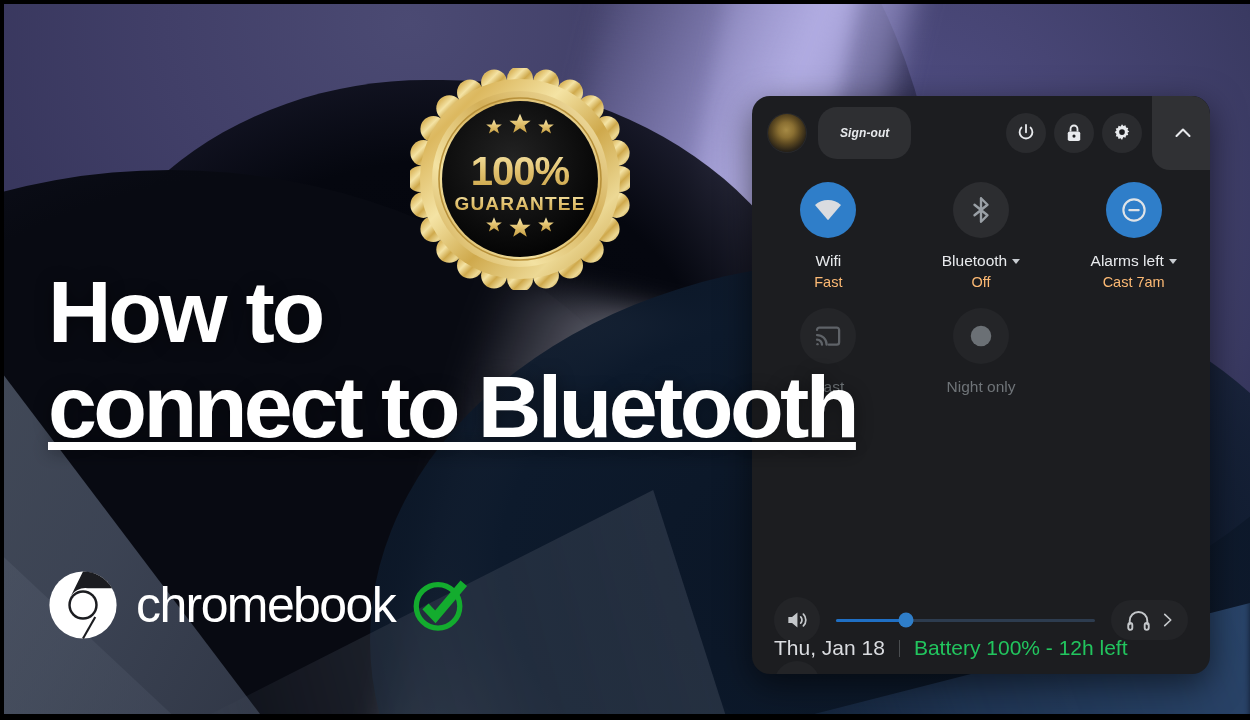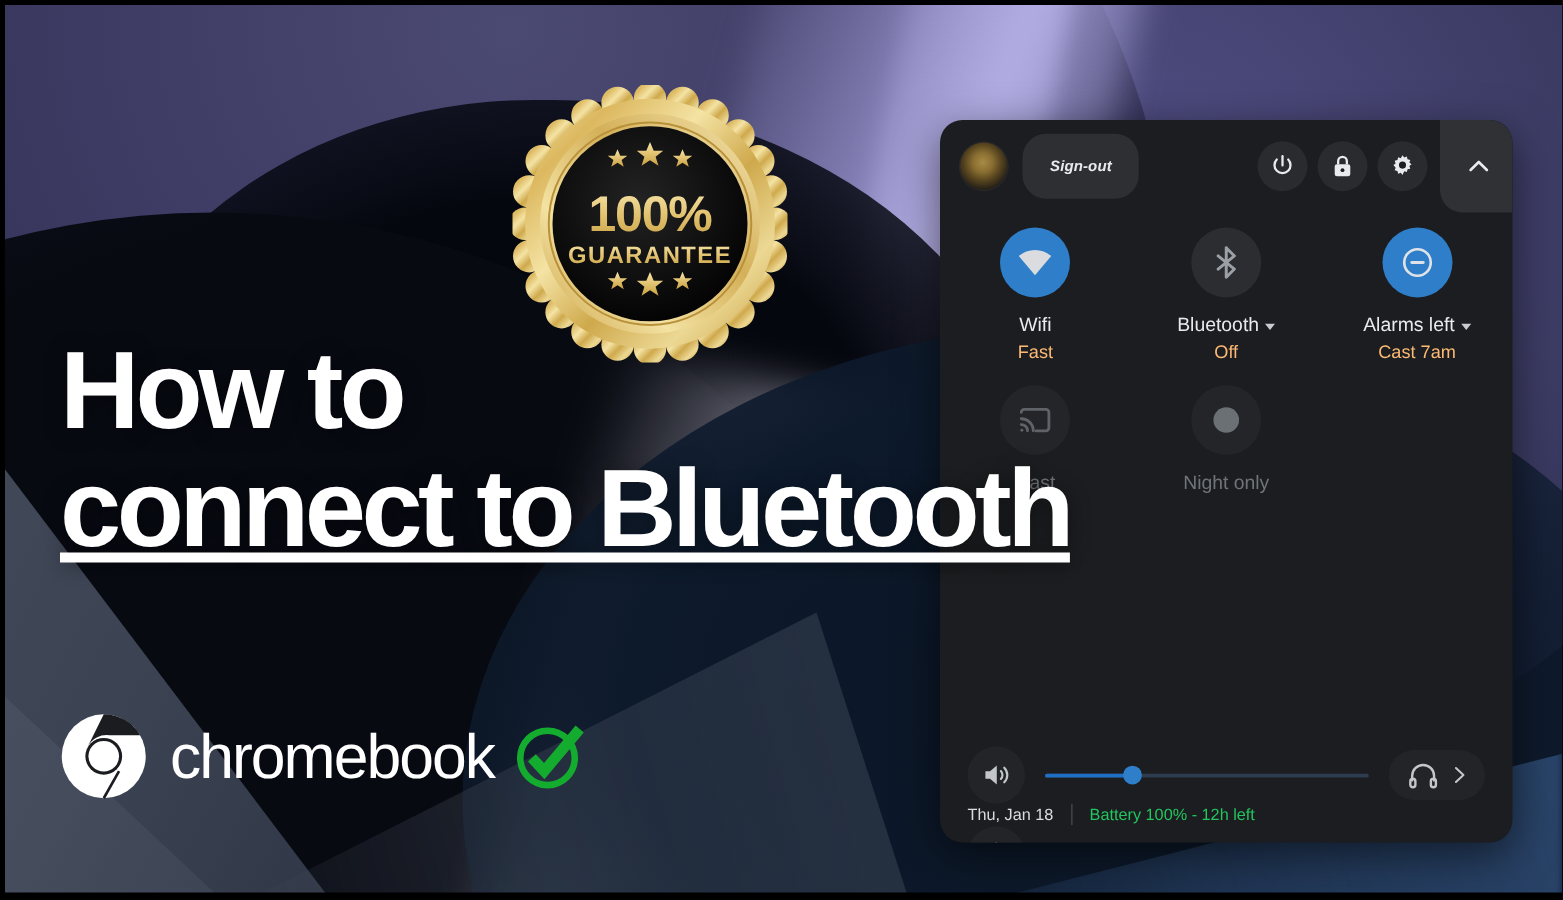--- a/index.html
+++ b/index.html
@@ -261,21 +261,21 @@
     height:40px; padding:0 12px 0 14px; border-radius:20px;
     background:#232427; display:flex; align-items:center; gap:6px; flex:0 0 auto;
   }
   .audio-btn svg.hp { width:27px; height:27px; }
   .audio-btn svg.ch { width:18px; height:18px; }
 
   
   .tray-footer {
     position:absolute; left:22px; right:22px; bottom:14px;
     display:flex; align-items:center; gap:14px;
-    color:#c4c7ca; font-size:13px;
+    color:#c4c7ca; font-size:21px;
   }
   .tray-footer .date { color:#dadce0; }
   .vdiv { width:1px; height:17px; background:#4a4d50; }
   .tray-footer .batt { color:#22c55e; }
 
   
   #headline { z-index:45; }
 </style>
 </head>
 <body>

